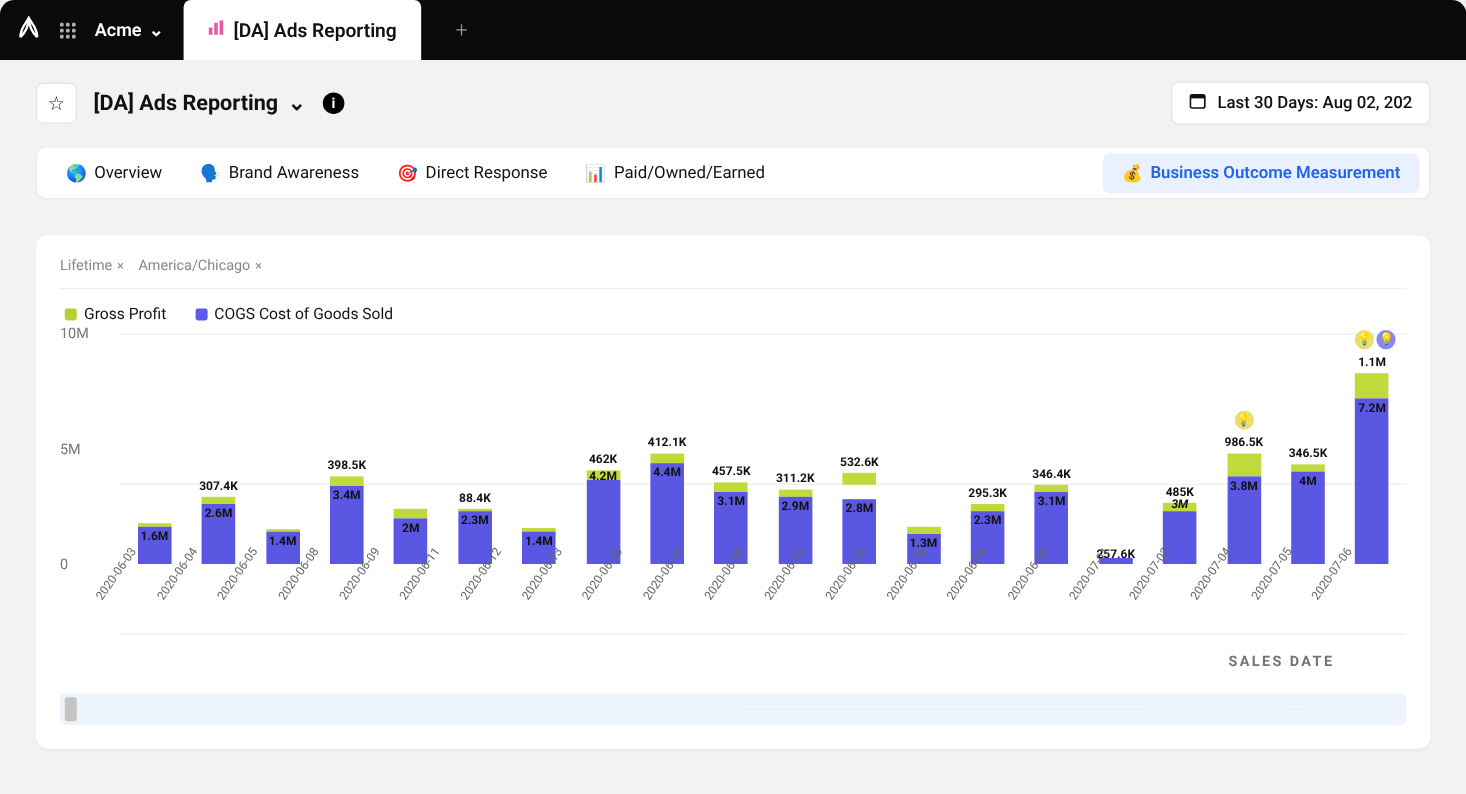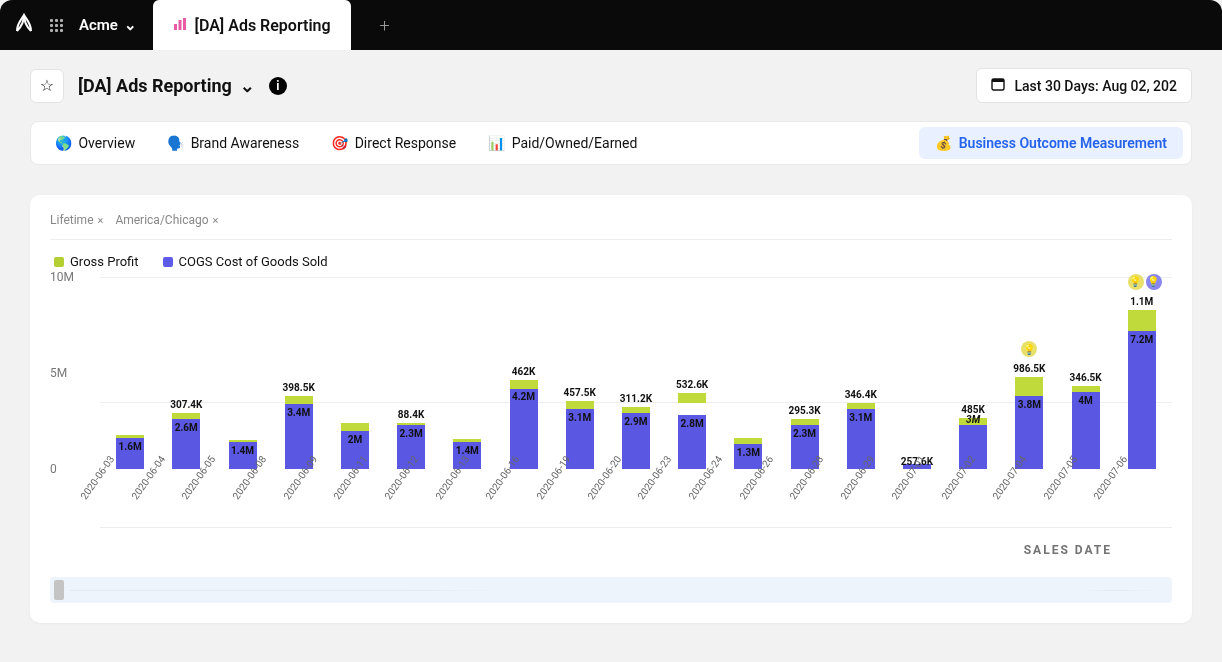--- a/index.html
+++ b/index.html
@@ -376,25 +376,33 @@
         </div>
         <div class="bar-col">
           <div class="bar-stack" style="height: 29.568px;">
             <div class="bar-label-profit"></div>
             <div class="seg-profit" style="height: 2.688px;"></div>
             <div class="seg-cogs" style="height: 26.88px;"></div>
             <div class="bar-label-cogs" style="bottom: 12.88px;">1.4M</div>
           </div>
         </div>
         <div class="bar-col">
-          <div class="bar-stack" style="height: 89px;">
+          <div class="bar-stack" style="height: 78px;">
             <div class="bar-label-profit">462K</div>
             <div class="seg-profit" style="height: 8.8704px;"></div>
             <div class="seg-cogs" style="height: 80.64px;"></div>
             <div class="bar-label-cogs" style="bottom: 66.64px;">4.2M</div>
+          </div>
+        </div>
+        <div class="bar-col">
+          <div class="bar-stack" style="height: 92.3923px;">
+            <div class="bar-label-profit">412.1K</div>
+            <div class="seg-profit" style="height: 7.91232px;"></div>
+            <div class="seg-cogs" style="height: 84.48px;"></div>
+            <div class="bar-label-cogs" style="bottom: 70.48px;">4.4M</div>
           </div>
         </div>
         <div class="bar-col">
           <div class="bar-stack" style="height: 68.304px;">
             <div class="bar-label-profit">457.5K</div>
             <div class="seg-profit" style="height: 8.784px;"></div>
             <div class="seg-cogs" style="height: 59.52px;"></div>
             <div class="bar-label-cogs" style="bottom: 45.52px;">3.1M</div>
           </div>
         </div>

